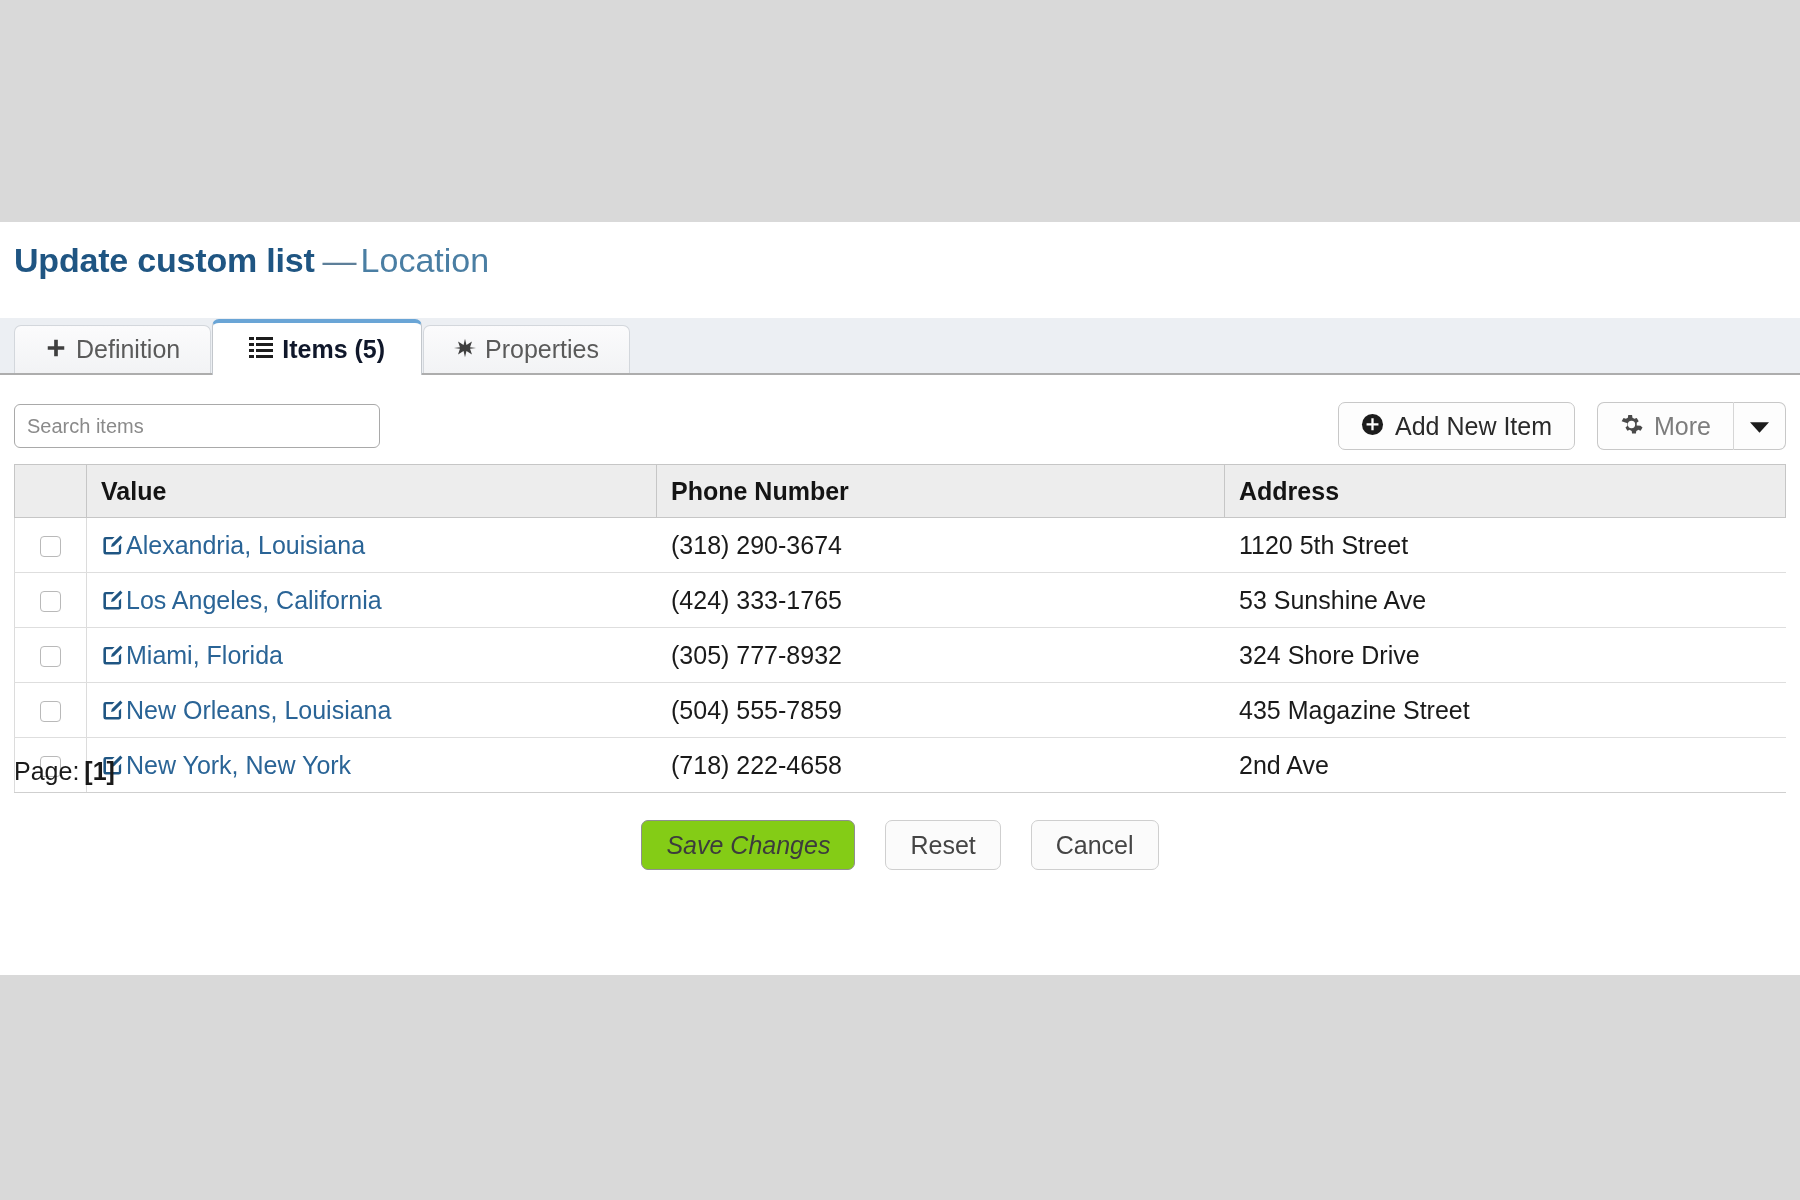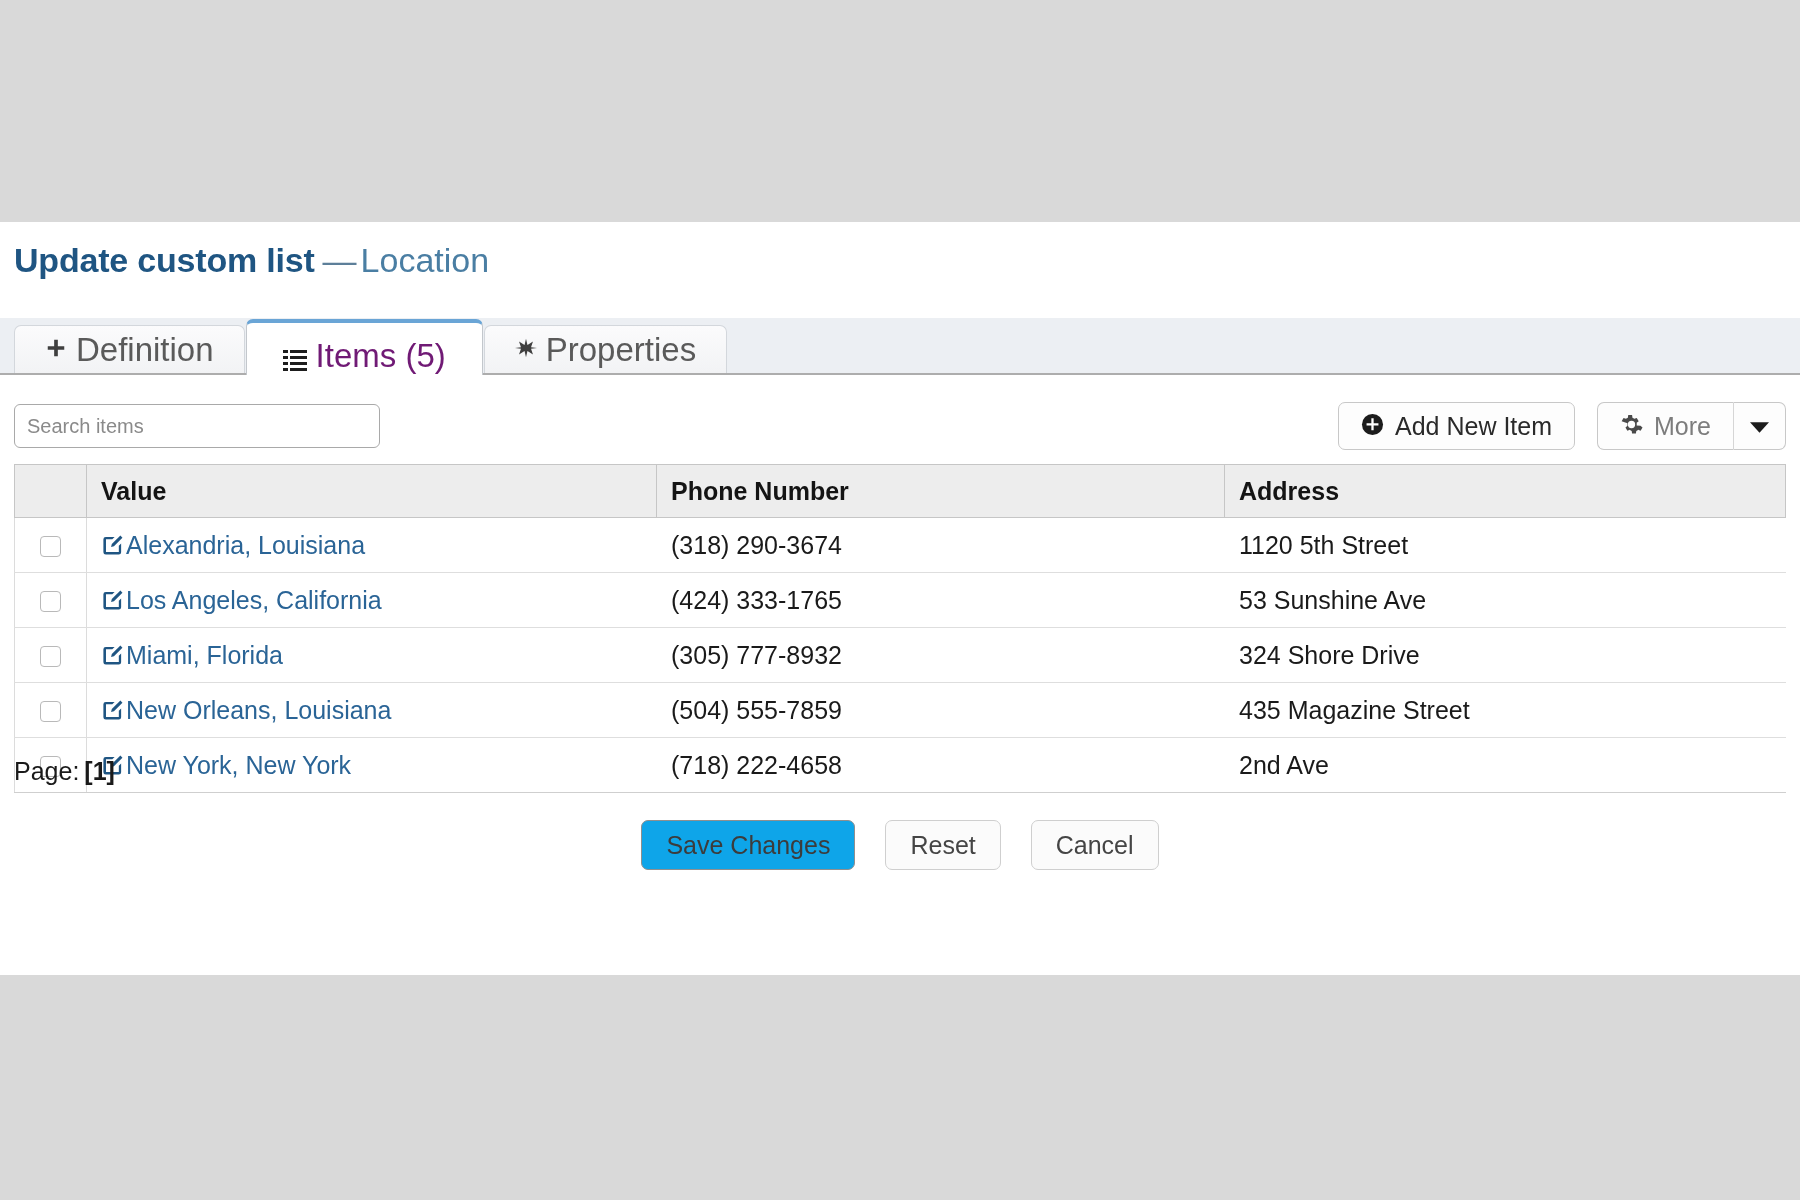--- a/index.html
+++ b/index.html
@@ -70,42 +70,41 @@
     gap: 1px;
   }
   .tab {
     position: relative;
     display: flex;
     align-items: center;
     justify-content: center;
     gap: 9px;
     height: 48px;
     padding: 0 30px;
-    font-size: 33px;
+    font-size: 25px;
     color: #5a5a5a;
     background: linear-gradient(to bottom, #fbfbfc 0%, #f2f3f5 100%);
     border: 1px solid #d3d7dc;
     border-bottom: none;
     border-radius: 7px 7px 0 0;
     white-space: nowrap;
     cursor: pointer;
   }
   .tab .tab-icon { font-size: 23px; color: #3f3f3f; line-height: 1; display:inline-block; }
   .tab.active {
     height: 56px;
-    color: #701a75;
-    font-weight: normal;
+    color: #0f172a;
+    font-weight: bold;
     background: #ffffff;
     border: 1px solid #c3c7cc;
     border-top: 4px solid #6aa5d6;
     border-bottom: none;
     margin-bottom: -2px;
     z-index: 3;
     padding: 0 36px;
-    align-items: flex-end;
   }
   .tab.active .tab-icon { color: #1d1d1d; }
 
   
   .toolbar {
     position: absolute;
     left: 0;
     top: 170px;
     width: 1800px;
     height: 68px;
@@ -260,23 +259,24 @@
     font-size: 25px;
     font-family: "Liberation Sans", sans-serif;
     color: #454545;
     background: #fbfbfb;
     border: 1px solid #cfcfcf;
     border-radius: 7px;
     cursor: pointer;
     white-space: nowrap;
   }
   .fbtn.primary {
-    background: #0ea5e9;
+    background: #84cc16;
     border: 1px solid #8f8f8f;
     color: #3c3c3c;
+    font-style: italic;
   }
 </style>
 </head>
 <body>
 
 <div id="page">
 
   <div class="panel">
 
     <div class="page-heading">

